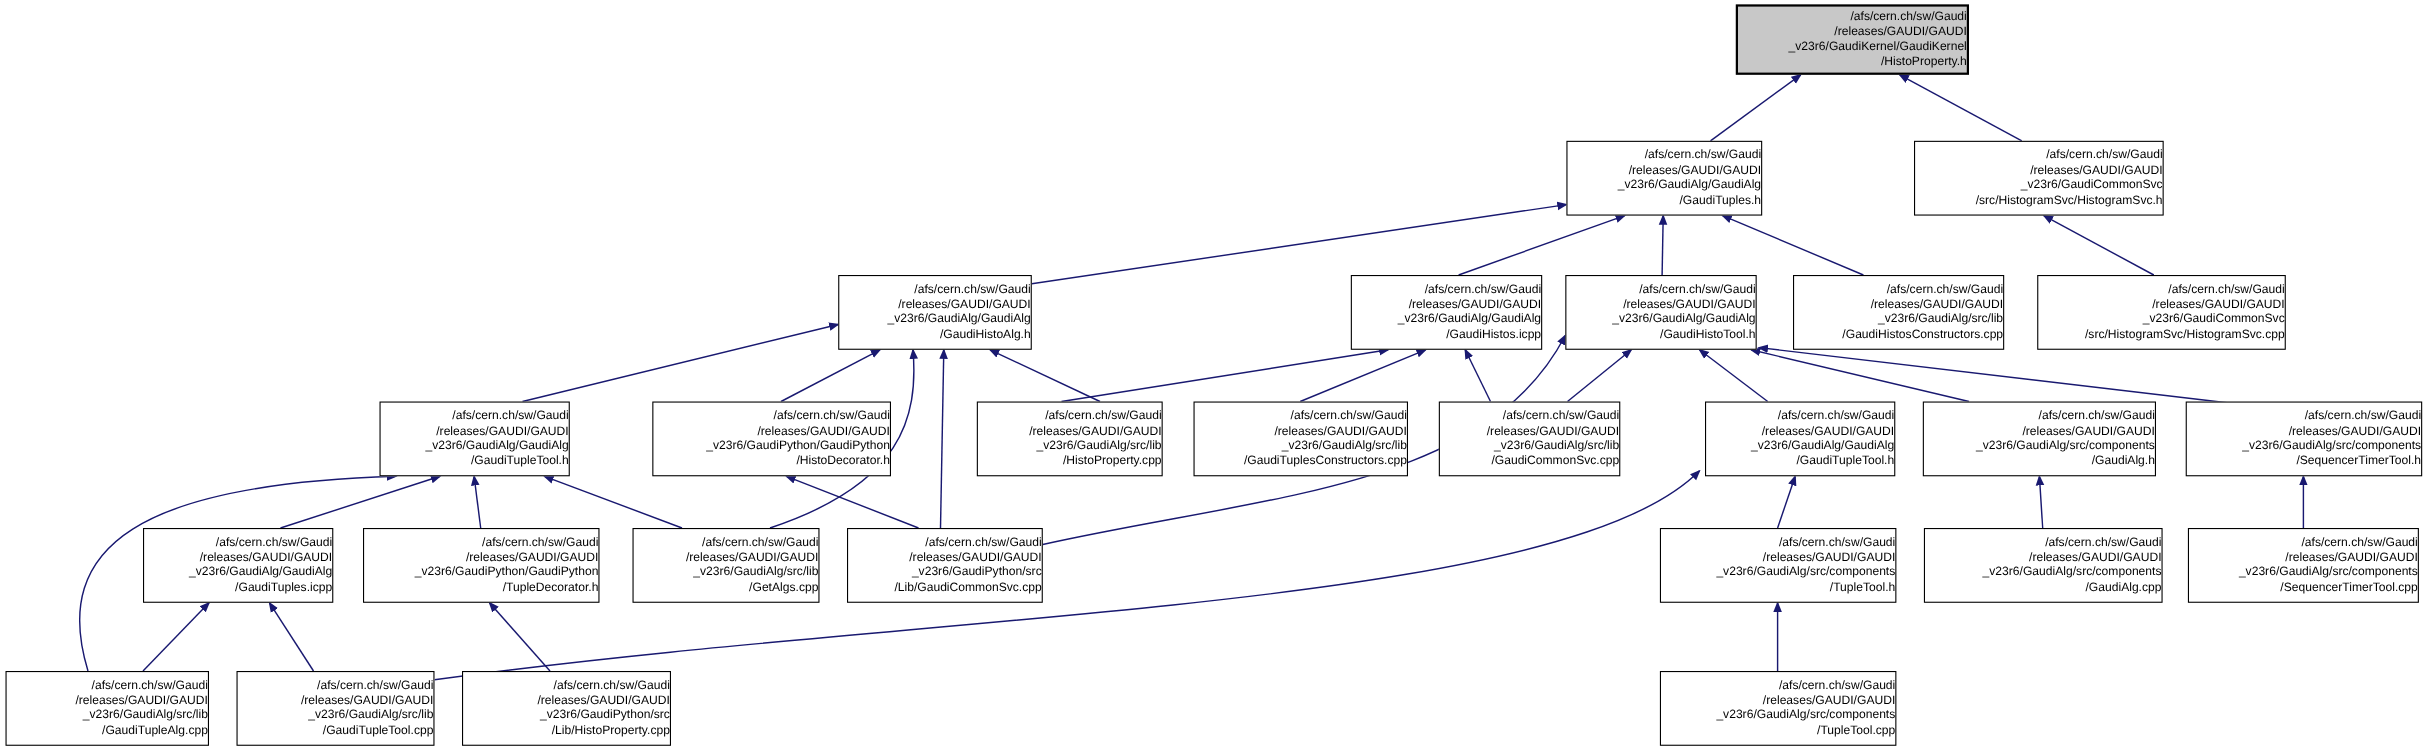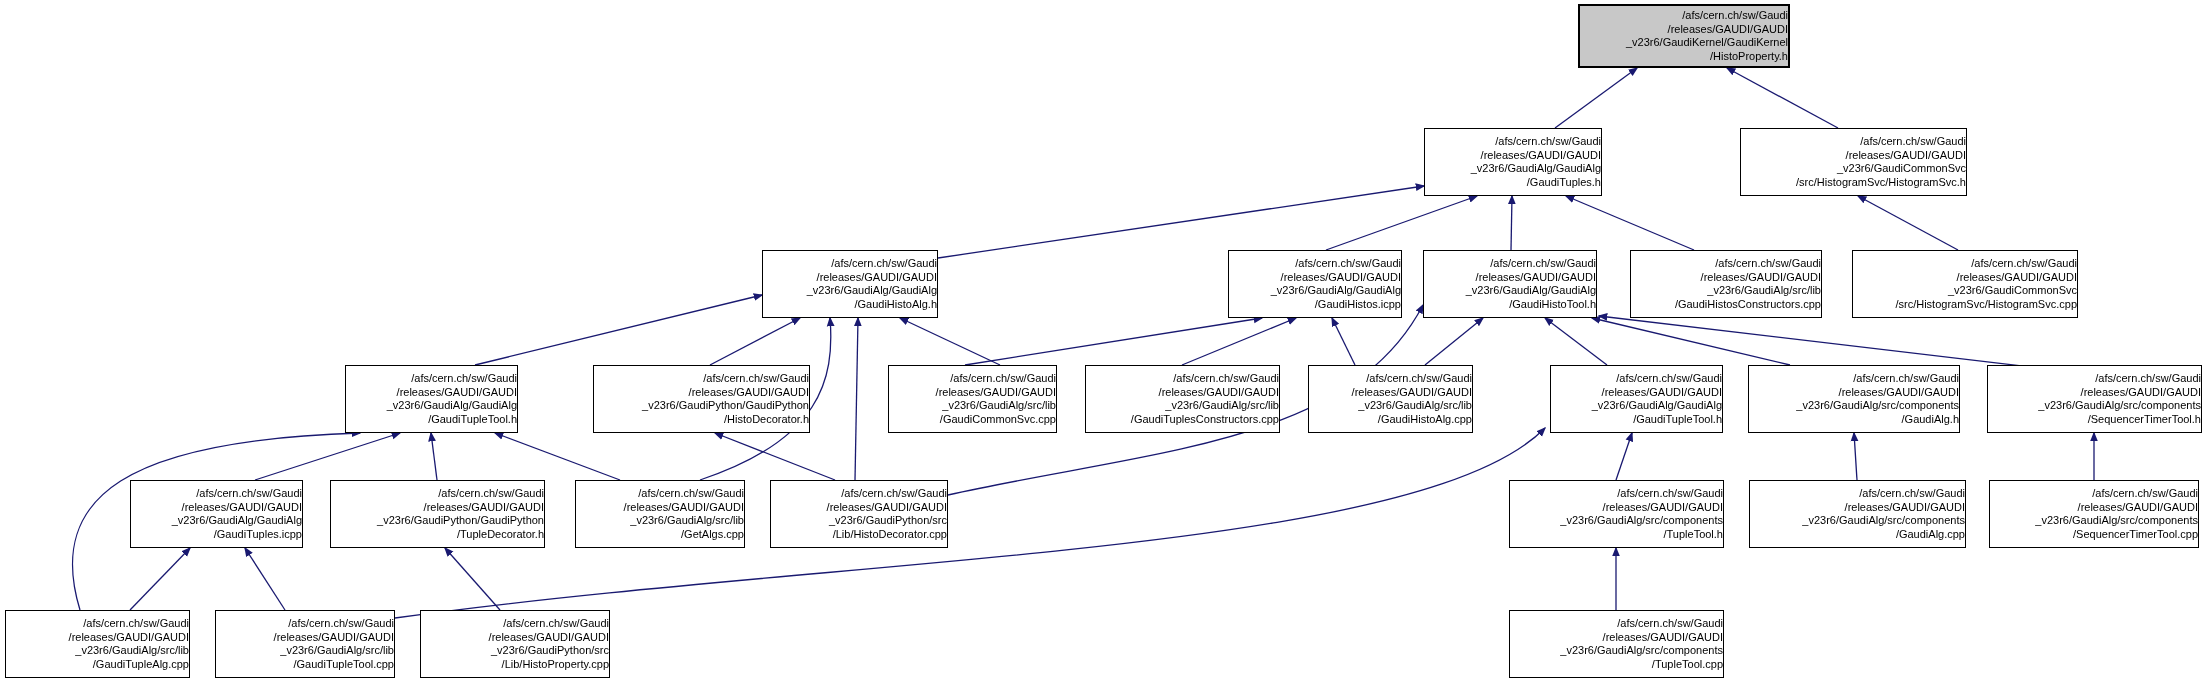--- a/index.html
+++ b/index.html
@@ -151,33 +151,33 @@
       <div class="node" style="left: 593px; top: 365px; width: 217px; height: 68px; border-color: rgb(0, 0, 0);">
         <span class="ln">/afs/cern.ch/sw/Gaudi</span>
         <span class="ln">/releases/GAUDI/GAUDI</span>
         <span class="ln">_v23r6/GaudiPython/GaudiPython</span>
         <span class="ln">/HistoDecorator.h</span>
       </div>
       <div class="node" style="left: 888px; top: 365px; width: 169px; height: 68px; border-color: rgb(0, 0, 0);">
         <span class="ln">/afs/cern.ch/sw/Gaudi</span>
         <span class="ln">/releases/GAUDI/GAUDI</span>
         <span class="ln">_v23r6/GaudiAlg/src/lib</span>
+        <span class="ln">/HistoProperty.cpp</span>
+      </div>
+      <div class="node" style="left: 1085px; top: 365px; width: 195px; height: 68px; border-color: rgb(0, 0, 0);">
+        <span class="ln">/afs/cern.ch/sw/Gaudi</span>
+        <span class="ln">/releases/GAUDI/GAUDI</span>
+        <span class="ln">_v23r6/GaudiAlg/src/lib</span>
+        <span class="ln">/GaudiTuplesConstructors.cpp</span>
+      </div>
+      <div class="node" style="left: 1308px; top: 365px; width: 165px; height: 68px; border-color: rgb(0, 0, 0);">
+        <span class="ln">/afs/cern.ch/sw/Gaudi</span>
+        <span class="ln">/releases/GAUDI/GAUDI</span>
+        <span class="ln">_v23r6/GaudiAlg/src/lib</span>
         <span class="ln">/GaudiCommonSvc.cpp</span>
-      </div>
-      <div class="node" style="left: 1085px; top: 365px; width: 195px; height: 68px; border-color: rgb(0, 0, 0);">
-        <span class="ln">/afs/cern.ch/sw/Gaudi</span>
-        <span class="ln">/releases/GAUDI/GAUDI</span>
-        <span class="ln">_v23r6/GaudiAlg/src/lib</span>
-        <span class="ln">/GaudiTuplesConstructors.cpp</span>
-      </div>
-      <div class="node" style="left: 1308px; top: 365px; width: 165px; height: 68px; border-color: rgb(0, 0, 0);">
-        <span class="ln">/afs/cern.ch/sw/Gaudi</span>
-        <span class="ln">/releases/GAUDI/GAUDI</span>
-        <span class="ln">_v23r6/GaudiAlg/src/lib</span>
-        <span class="ln">/GaudiHistoAlg.cpp</span>
       </div>
       <div class="node" style="left: 1550px; top: 365px; width: 173px; height: 68px; border-color: rgb(0, 0, 0);">
         <span class="ln">/afs/cern.ch/sw/Gaudi</span>
         <span class="ln">/releases/GAUDI/GAUDI</span>
         <span class="ln">_v23r6/GaudiAlg/GaudiAlg</span>
         <span class="ln">/GaudiTupleTool.h</span>
       </div>
       <div class="node" style="left: 1748px; top: 365px; width: 212px; height: 68px; border-color: rgb(0, 0, 0);">
         <span class="ln">/afs/cern.ch/sw/Gaudi</span>
         <span class="ln">/releases/GAUDI/GAUDI</span>
@@ -205,21 +205,21 @@
       <div class="node" style="left: 575px; top: 480px; width: 170px; height: 68px; border-color: rgb(0, 0, 0);">
         <span class="ln">/afs/cern.ch/sw/Gaudi</span>
         <span class="ln">/releases/GAUDI/GAUDI</span>
         <span class="ln">_v23r6/GaudiAlg/src/lib</span>
         <span class="ln">/GetAlgs.cpp</span>
       </div>
       <div class="node" style="left: 770px; top: 480px; width: 178px; height: 68px; border-color: rgb(0, 0, 0);">
         <span class="ln">/afs/cern.ch/sw/Gaudi</span>
         <span class="ln">/releases/GAUDI/GAUDI</span>
         <span class="ln">_v23r6/GaudiPython/src</span>
-        <span class="ln">/Lib/HistoDecorator.cpp</span>
+        <span class="ln">/Lib/GaudiCommonSvc.cpp</span>
       </div>
       <div class="node" style="left: 1509px; top: 480px; width: 215px; height: 68px; border-color: rgb(0, 0, 0);">
         <span class="ln">/afs/cern.ch/sw/Gaudi</span>
         <span class="ln">/releases/GAUDI/GAUDI</span>
         <span class="ln">_v23r6/GaudiAlg/src/components</span>
         <span class="ln">/TupleTool.h</span>
       </div>
       <div class="node" style="left: 1749px; top: 480px; width: 217px; height: 68px; border-color: rgb(0, 0, 0);">
         <span class="ln">/afs/cern.ch/sw/Gaudi</span>
         <span class="ln">/releases/GAUDI/GAUDI</span>

